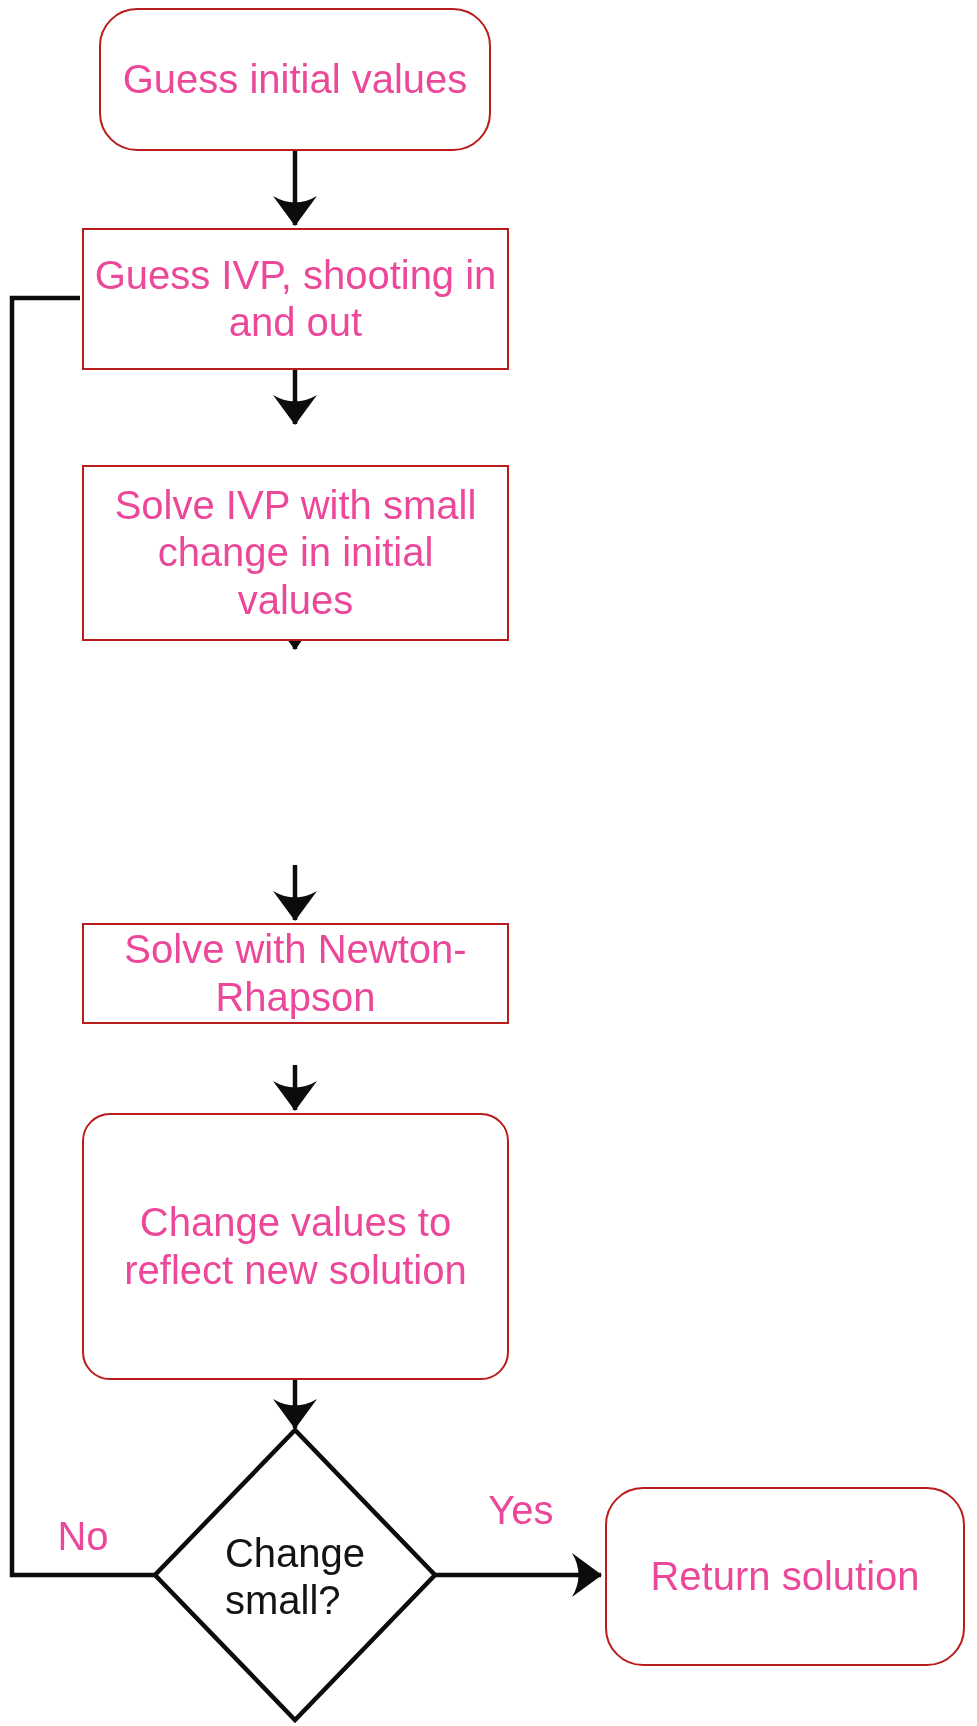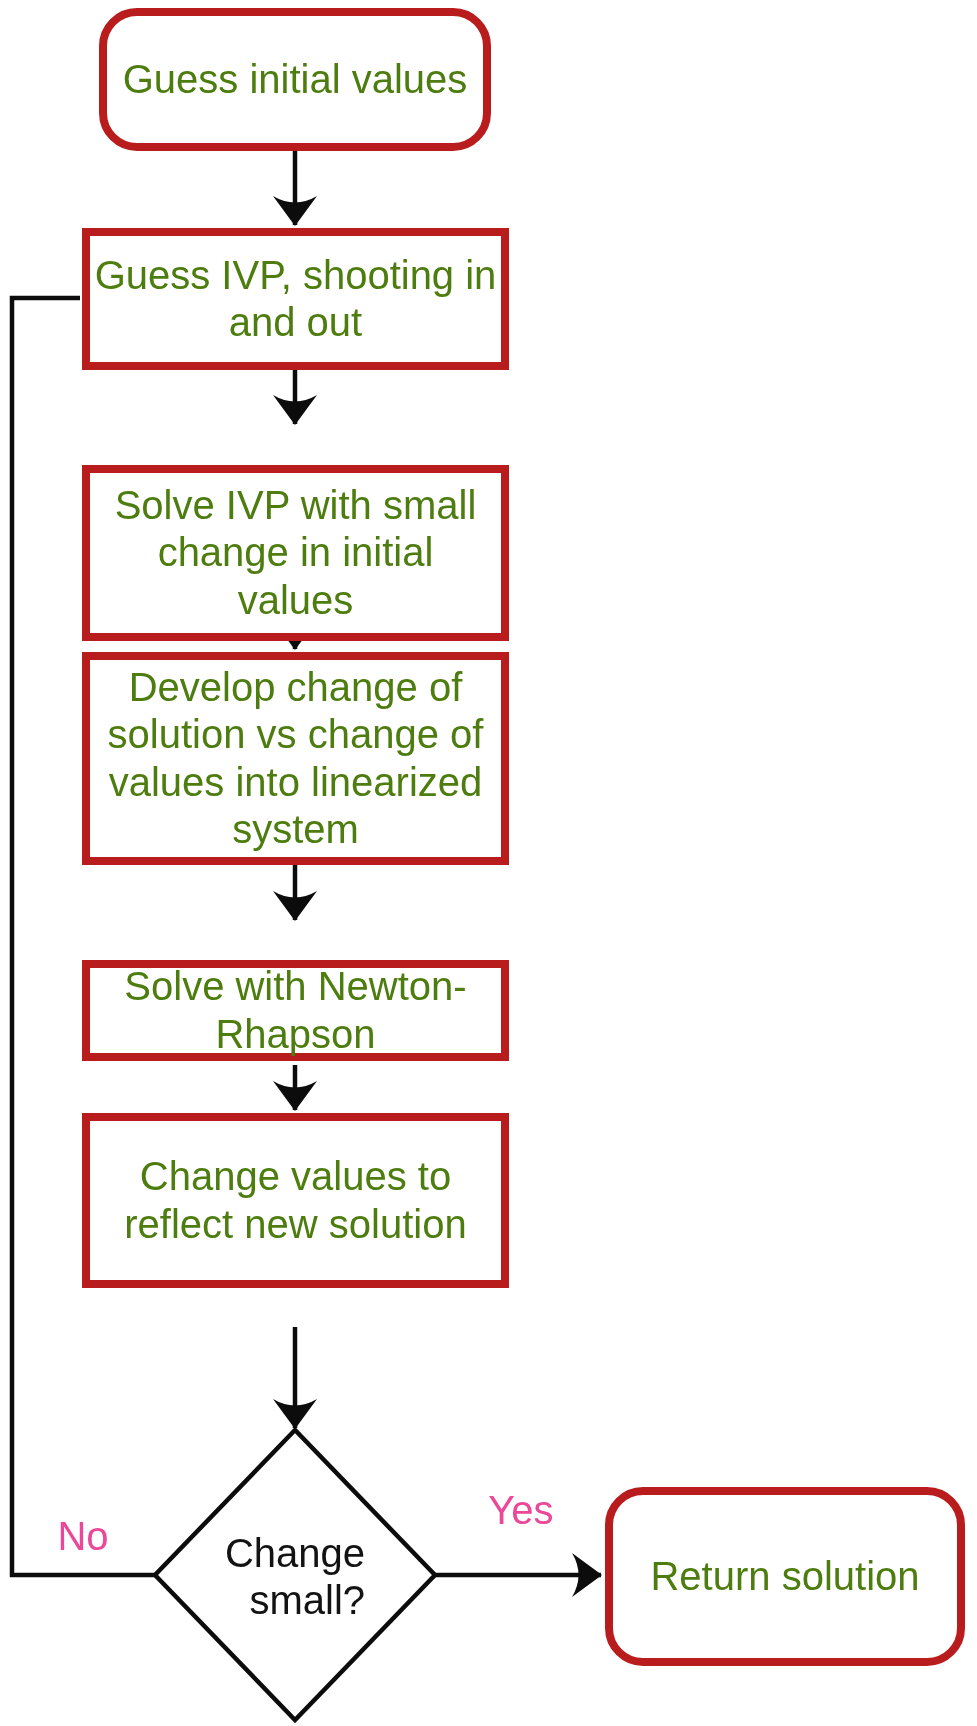--- a/index.html
+++ b/index.html
@@ -20,50 +20,50 @@
     position: absolute;
     left: 0;
     top: 0;
     width: 977px;
     height: 1726px;
   }
   .node {
     position: absolute;
     box-sizing: border-box;
     background: #ffffff;
-    border: 8px solid #b91c1c;
+    border: 2px solid #b91c1c;
     display: flex;
     align-items: center;
     justify-content: center;
     text-align: center;
     font-size: 40px;
     line-height: 1.18;
     white-space: pre-line;
-    color: #4d7c0f;
+    color: #ec4899;
   }
   .terminator {
     border-radius: 38px;
   }
   .node-guess       { left: 99px;  top: 8px;    width: 392px; height: 143px; }
   .node-solve-ivp   { left: 82px;  top: 228px;  width: 427px; height: 142px; }
   .node-ivp-small   { left: 82px;  top: 427px;  width: 427px; height: 176px; margin-top: 38px; }
   .node-develop     { left: 82px;  top: 652px;  width: 427px; height: 213px; }
-  .node-newton      { left: 82px;  top: 923px;  width: 427px; height: 101px; margin-top: 37px; }
-  .node-change-vals { left: 82px;  top: 1113px; width: 427px; height: 175px; }
+  .node-newton      { left: 82px;  top: 923px;  width: 427px; height: 101px; }
+  .node-change-vals { left: 82px;  top: 1113px; width: 427px; height: 267px; border-radius: 28px; }
   .node-return      { left: 605px; top: 1487px; width: 360px; height: 179px; text-align: right; }
   .diamond-label {
     position: absolute;
     left: 185px;
     top: 1494px;
     width: 220px;
     height: 166px;
     display: flex;
     align-items: center;
     justify-content: center;
-    text-align: right;
+    text-align: left;
     font-size: 40px;
     line-height: 1.18;
     white-space: pre-line;
     color: #131313;
   }
   .edge-label {
     position: absolute;
     width: 94px;
     text-align: center;
     font-size: 40px;
@@ -99,24 +99,20 @@
 
   <div class="node terminator node-guess">Guess initial values</div>
 
   <div class="node node-solve-ivp">Guess IVP, shooting in
 and out</div>
 
   <div class="node node-ivp-small">Solve IVP with small
 change in initial
 values</div>
 
-  <div class="node node-develop">Develop change of
-solution vs change of
-values into linearized
-system</div>
 
   <div class="node node-newton">Solve with Newton-
 Rhapson</div>
 
   <div class="node node-change-vals">Change values to
 reflect new solution</div>
 
   <div class="diamond-label">Change
 small?</div>
 

